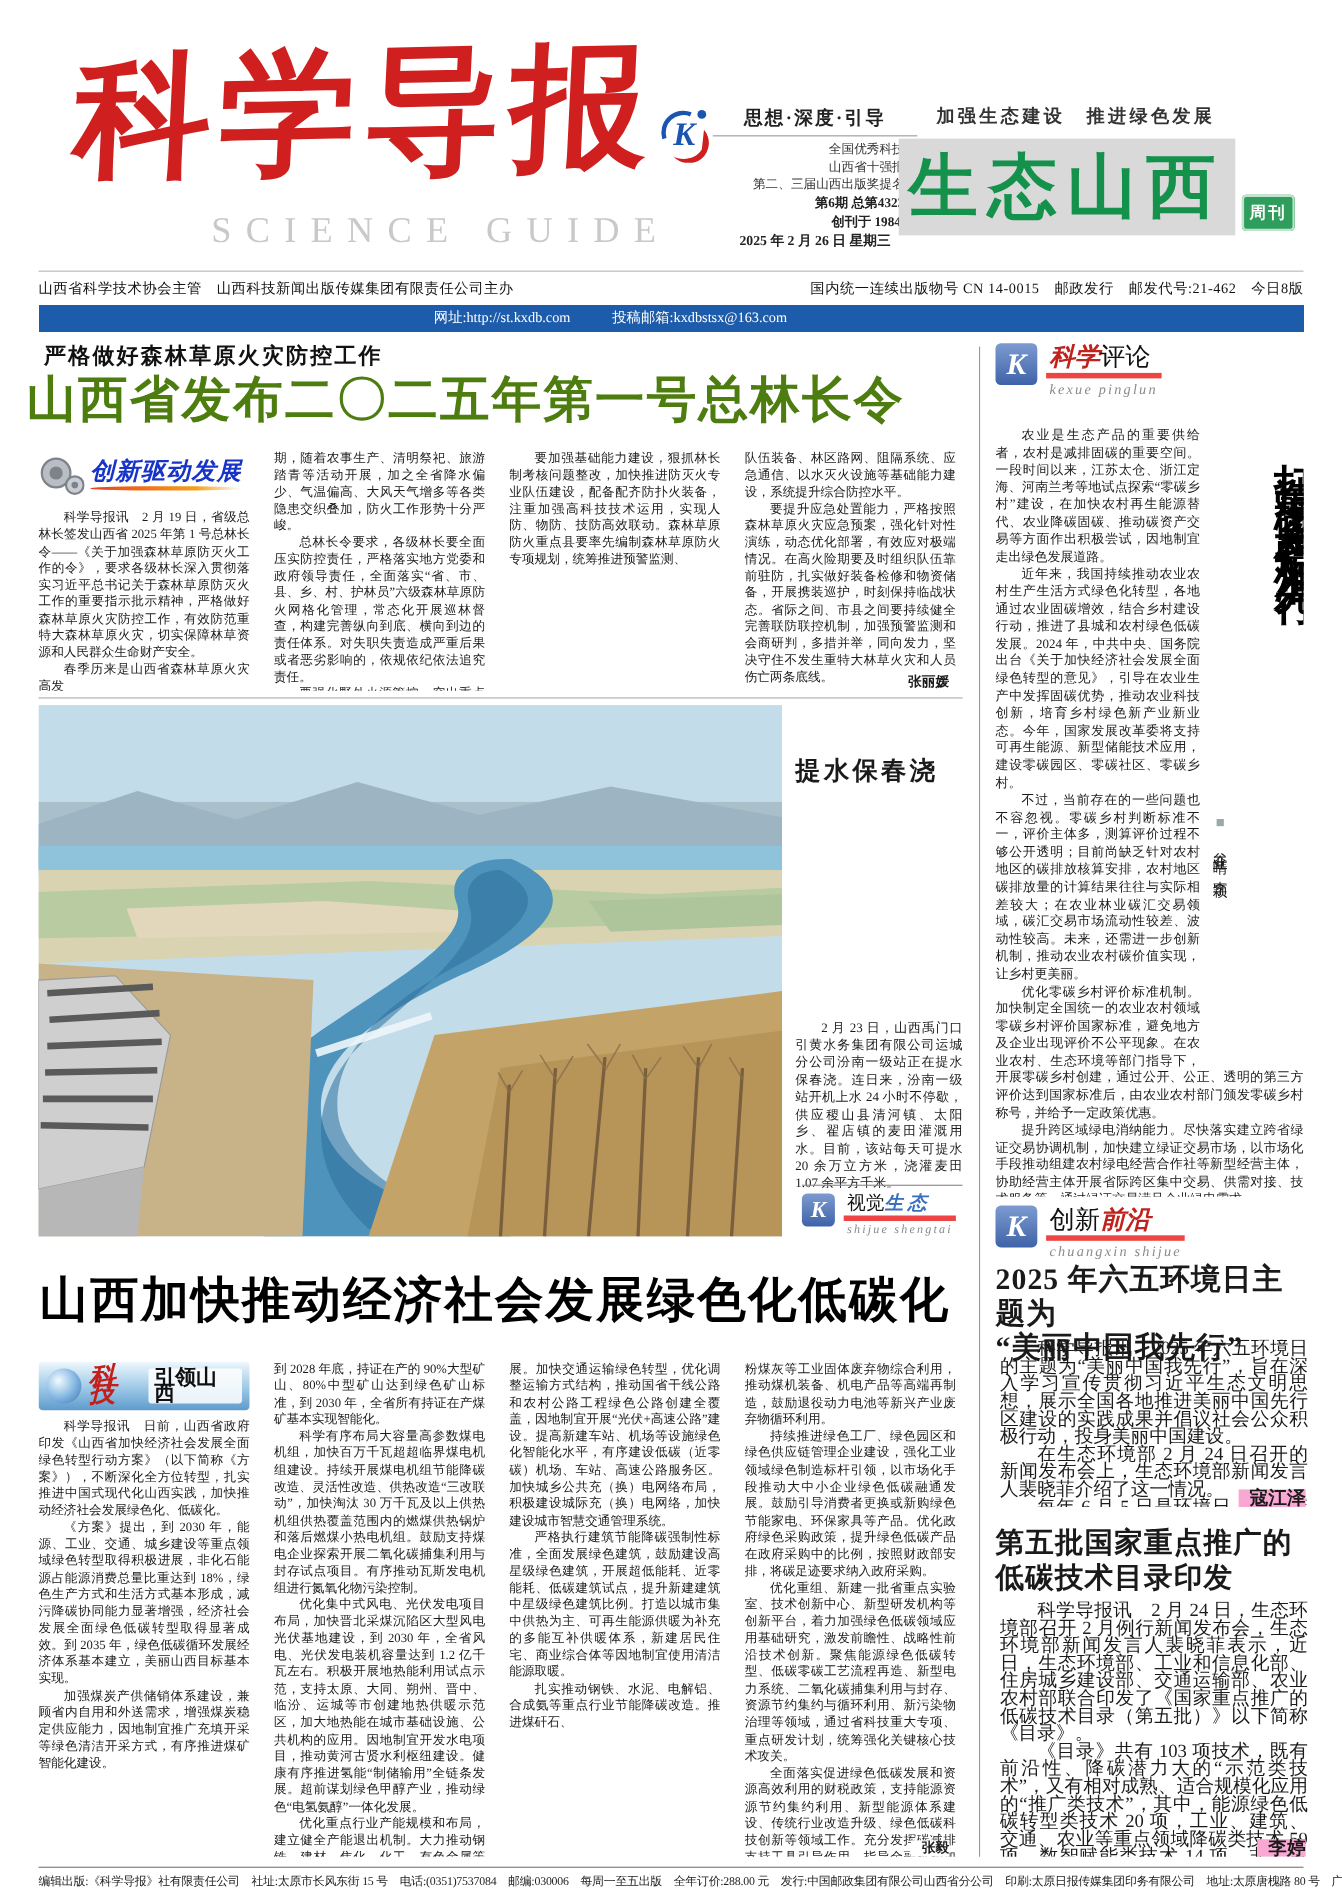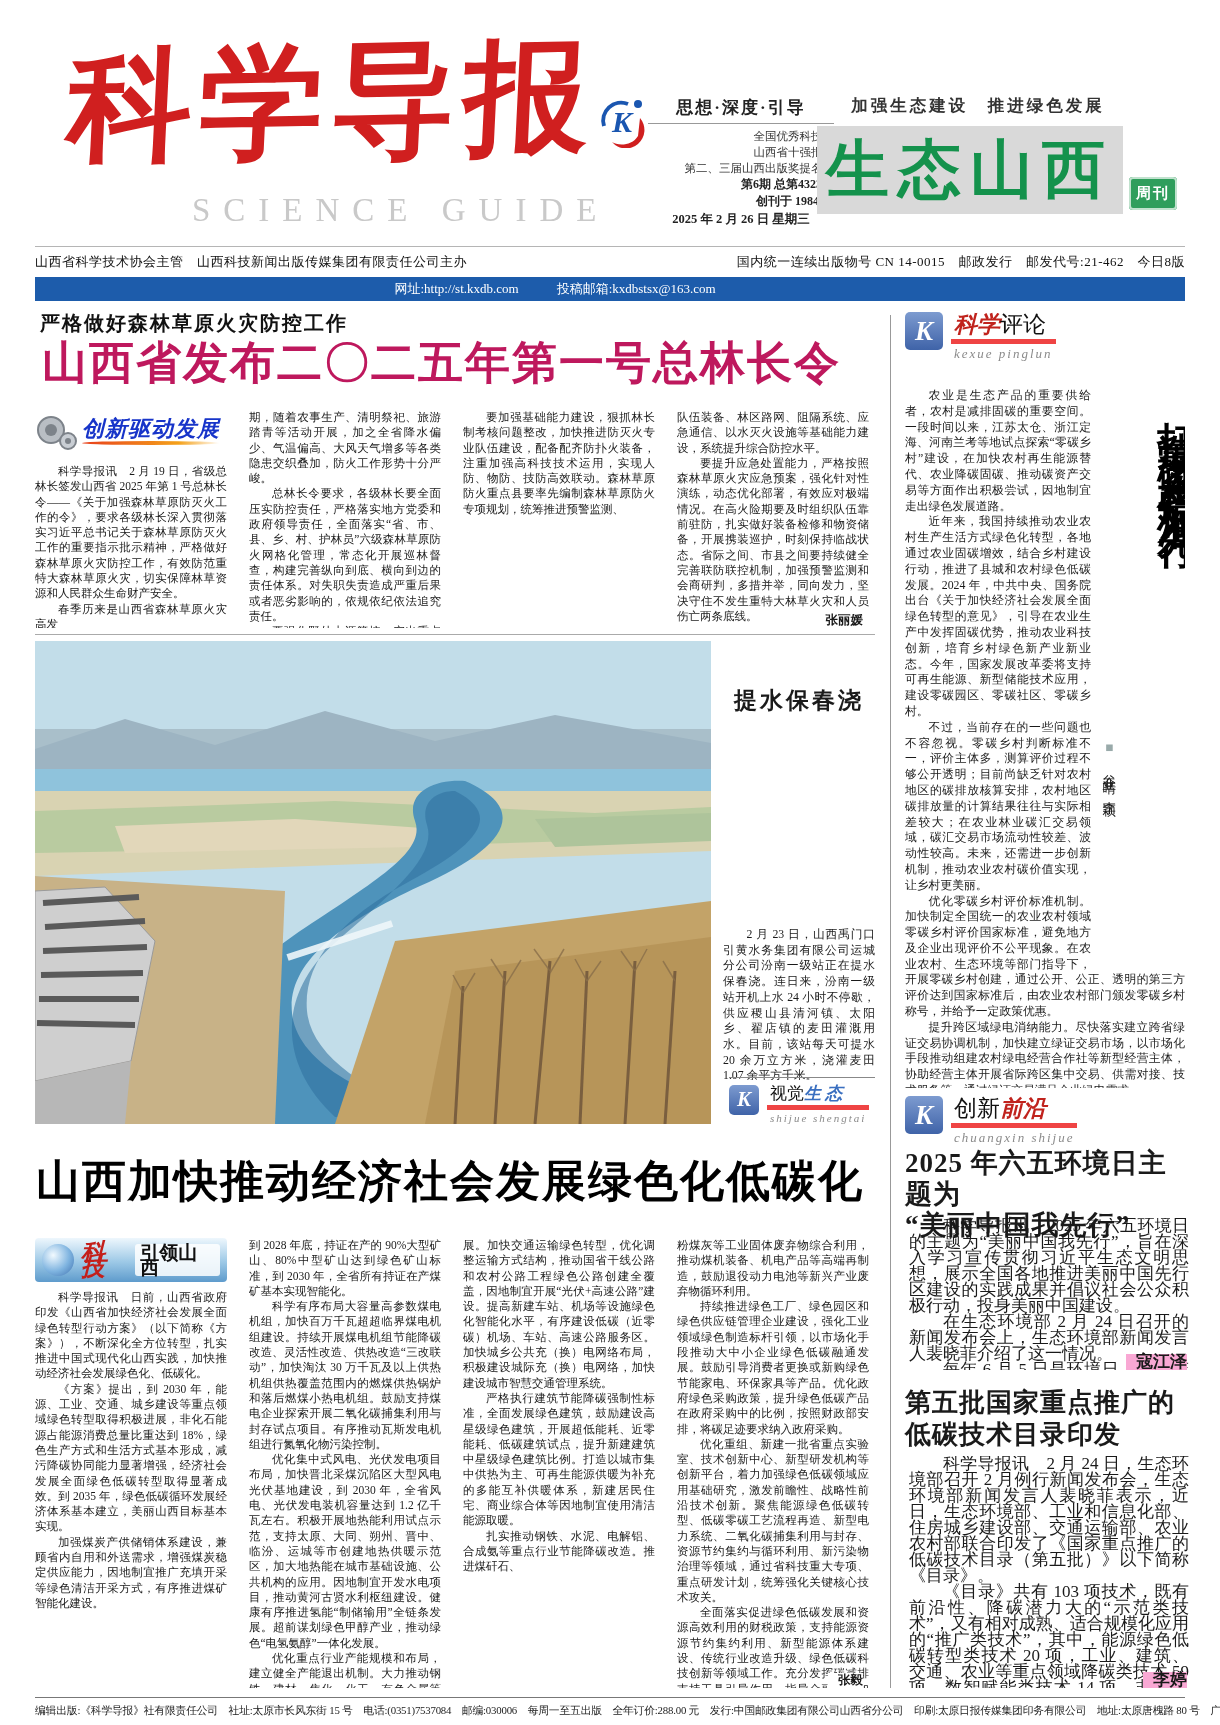--- a/index.html
+++ b/index.html
@@ -23,22 +23,22 @@
   .seal{left:1129px;top:177px;width:48px;height:33px;background:#2f9e5c;border-radius:4px;
         color:#fff;font-weight:700;font-size:15px;display:flex;align-items:center;justify-content:center;
         letter-spacing:2px;box-shadow:inset 0 0 0 2px rgba(255,255,255,.7), inset 0 0 0 4px #2f9e5c;}
   .hrule{background:#b5b5b5;height:1px;}
   .infoline{font-size:13px;color:#111;letter-spacing:.5px;}
   .bluebar{left:35px;top:277px;width:1150px;height:24px;background:#1d5cab;color:#fff;
            display:flex;align-items:center;justify-content:center;gap:38px;font-size:13px;transform:translateZ(0);}
   .bluebar span{transform:translateX(-55px);}
   
   .kicker{left:40px;top:310px;font-size:20px;font-weight:600;letter-spacing:2px;color:#111;}
-  .head1{left:42px;top:333px;font-family:"Liberation Sans","DejaVu Sans",sans-serif;
-         font-size:45px;font-weight:900;letter-spacing:2px;white-space:nowrap;color:#be185d;}
+  .head1{left:24px;top:333px;font-family:"Liberation Sans","DejaVu Sans",sans-serif;
+         font-size:45px;font-weight:900;letter-spacing:2px;white-space:nowrap;color:#4d7c0f;}
   .head2{left:36px;top:1152px;font-size:44px;font-weight:900;letter-spacing:2px;white-space:nowrap;color:#000;}
   
   .cols{display:flex;gap:22px;}
   .col{width:192px;overflow:hidden;position:relative;}
   .art{font-size:11.5px;line-height:15.3px;}
   .bp{margin:0;text-indent:2em;text-align:justify;}
   .author{position:absolute;right:6px;bottom:0;font-weight:700;font-size:12.5px;background:#fff;padding-left:10px;}
   
   .badge1{height:46px;display:flex;align-items:center;gap:5px;margin-bottom:8px;}
   .b1t{font-family:"Liberation Sans","DejaVu Sans",sans-serif;font-style:italic;font-weight:900;
@@ -49,21 +49,21 @@
   .badge2{height:44px;border-radius:4px;background:linear-gradient(180deg,#eef7fd,#9cc8e6 55%,#5e9bcc);
           display:flex;align-items:center;gap:7px;padding:0 7px;margin-bottom:8px;}
   .globe{width:32px;height:32px;border-radius:50%;flex:0 0 auto;
          background:radial-gradient(circle at 35% 35%,#f2faff,#7fb4e0 55%,#3d6fae);}
   .b2a{font-style:italic;font-weight:900;font-size:24px;color:#c41e1a;}
   .b2b{font-family:"Liberation Sans","DejaVu Sans",sans-serif;font-weight:900;font-size:19px;color:#101010;
        background:rgba(255,255,255,.85);padding:1px 5px;border-radius:3px;}
   
   .photoframe{left:35px;top:641px;width:676px;height:483px;}
   .capcol{left:723px;top:641px;width:152px;height:483px;}
-  .captitle{position:absolute;top:44px;left:0;right:0;text-align:center;font-size:23px;font-weight:700;letter-spacing:3px;}
+  .captitle{position:absolute;top:44px;left:0;right:0;text-align:left;font-size:23px;font-weight:700;letter-spacing:3px;}
   .captext{position:absolute;left:0;right:0;top:286px;bottom:44px;font-size:11.8px;line-height:15.7px;overflow:hidden;}
   .capbadge{position:absolute;left:6px;right:0;bottom:0;height:40px;border-top:1px solid #888;
             display:flex;align-items:center;padding-top:6px;}
   
   .secbadge{display:flex;align-items:flex-start;gap:8px;}
   .kbox{width:38px;height:38px;border-radius:5px;flex:0 0 auto;
         background:linear-gradient(180deg,#7d9bd0,#3f63a8);color:#fff;
         font-style:italic;font-weight:700;font-size:27px;display:flex;align-items:center;justify-content:center;}
   .sectitle{font-size:23px;line-height:25px;border-bottom:5px solid #ef4444;padding:0 3px 2px;white-space:nowrap;}
   .sectitle .dk{color:#111;}

